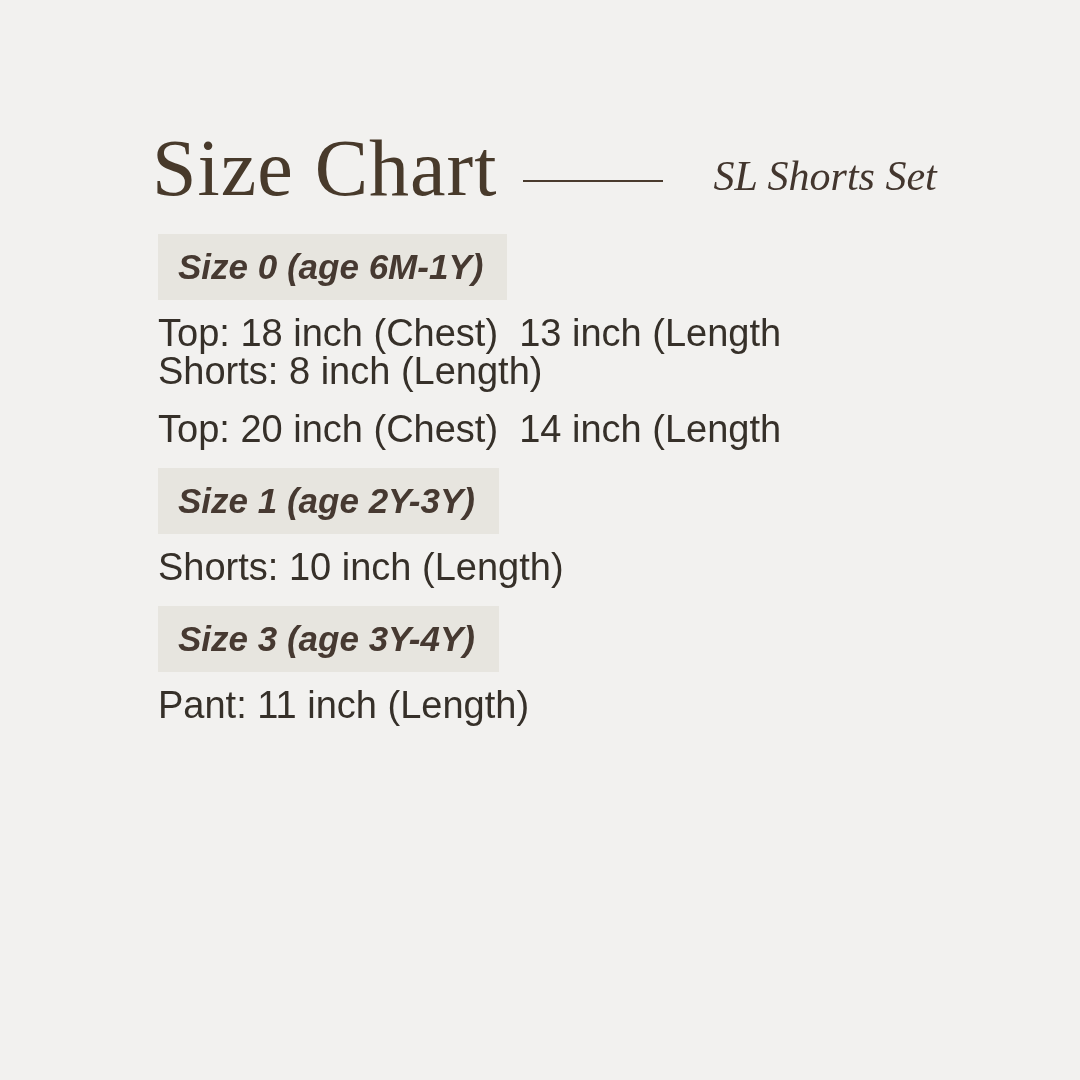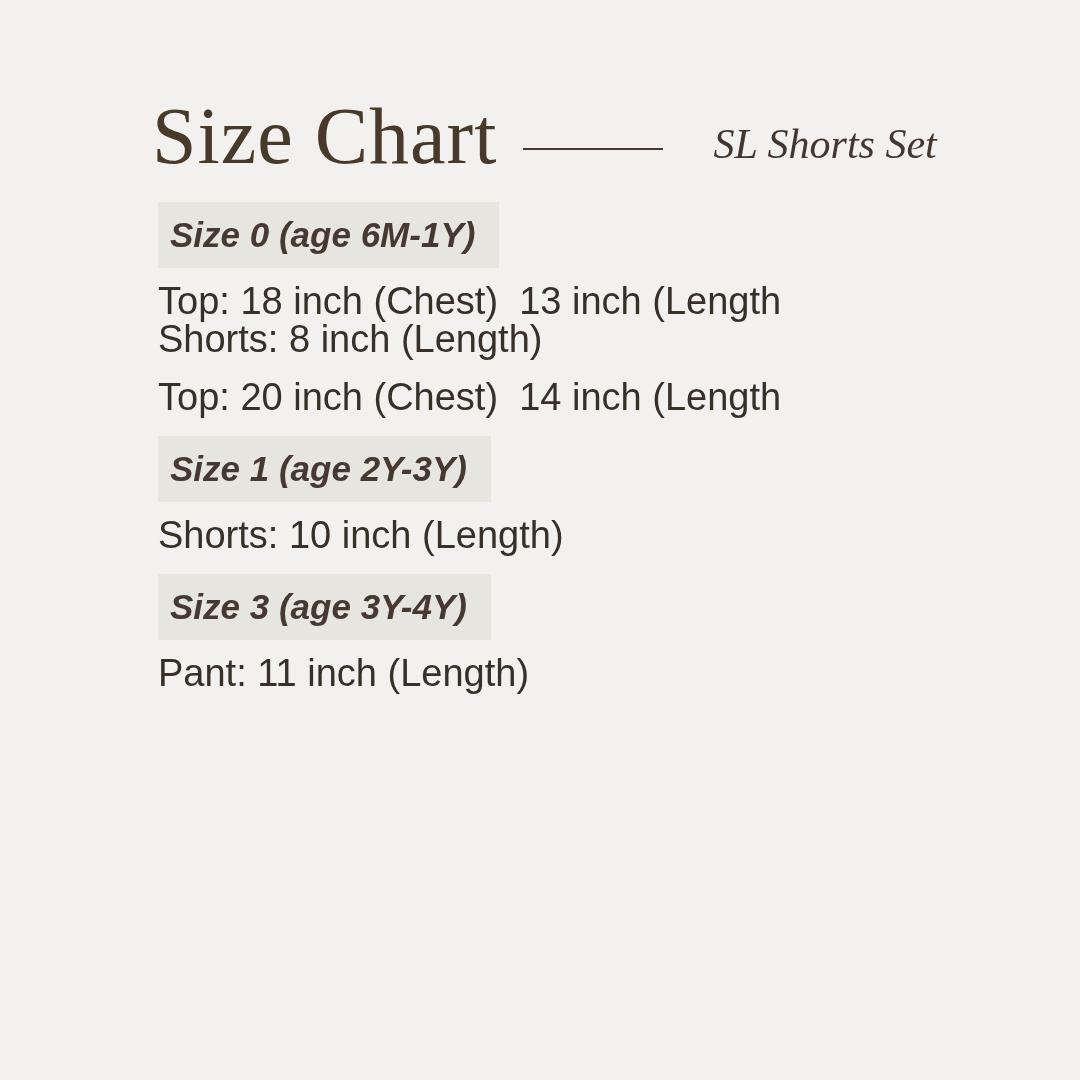--- a/index.html
+++ b/index.html
@@ -13,20 +13,21 @@
   }
   * { margin: 0; padding: 0; box-sizing: border-box; }
   html, body { background: var(--page-bg); }
   .canvas {
     position: relative;
     width: 1080px;
     height: 908px;
     background: var(--page-bg);
     overflow: hidden;
     font-family: "Liberation Sans", sans-serif;
+    margin-top: 32px;
   }
   .header {
     position: absolute;
     top: 96px;
     left: 152px;
     right: 40px;
     display: flex;
     align-items: flex-start;
   }
   .title {
@@ -61,21 +62,21 @@
     top: 202px;
     left: 158px;
     right: 40px;
   }
   .size-section { margin-bottom: 20px; }
   .size-badge {
     display: inline-block;
     background: var(--badge-bg);
     height: 66px;
     line-height: 66px;
-    padding: 0 24px 0 12px;
+    padding: 0 24px 0 20px;
     font-size: 35px;
     font-weight: 700;
     font-style: italic;
     color: var(--badge-text-color);
     white-space: pre;
   }
   .measurements { margin-top: 14px; }
   .measure-line {
     font-size: 38px;
     line-height: 38px;

